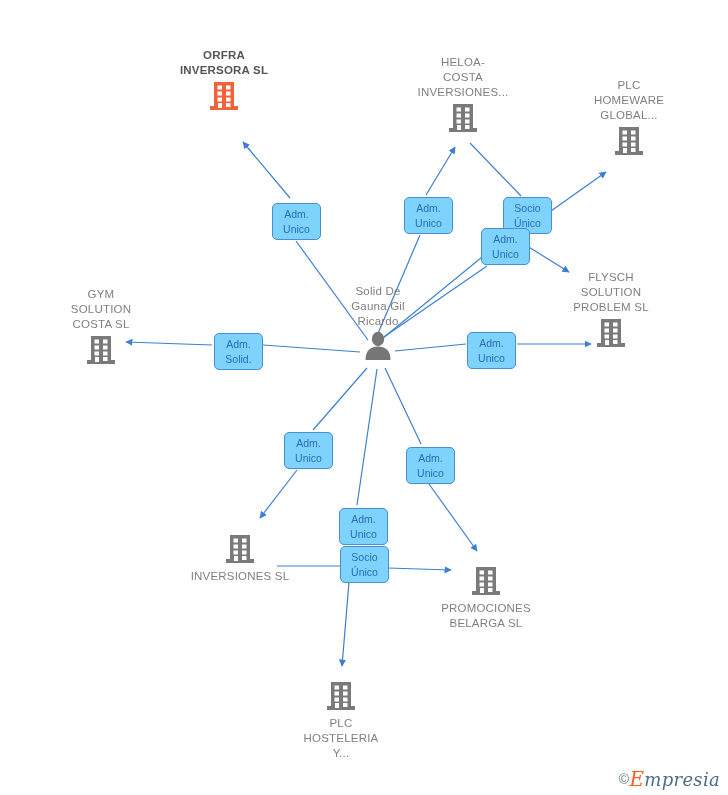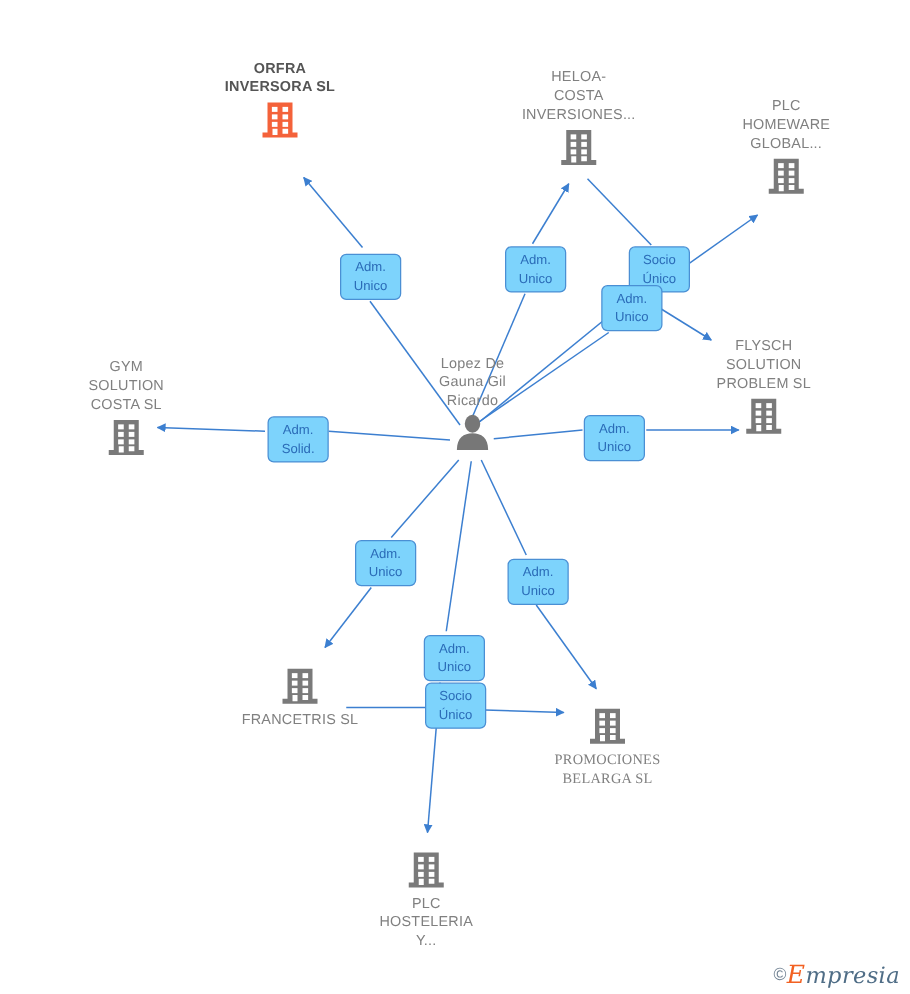--- a/index.html
+++ b/index.html
@@ -224,21 +224,21 @@
       <rect x="10.5" y="12.5" width="4.5" height="4" fill="#ffffff"></rect>
       <rect x="19" y="12.5" width="4.5" height="4" fill="#ffffff"></rect>
       <rect x="10.5" y="18.5" width="4.5" height="4" fill="#ffffff"></rect>
       <rect x="19" y="18.5" width="4.5" height="4" fill="#ffffff"></rect>
       <rect x="11" y="24" width="4" height="5" fill="#ffffff"></rect>
       <rect x="19" y="24" width="4.5" height="4" fill="#ffffff"></rect>
     </svg>
   </div>
 
   <div class="node label-above" style="left:378px; top:284px;">
-    <div class="node-label">Lopez De
+    <div class="node-label">Solid De
 Gauna Gil
 Ricardo</div>
     <svg class="node-icon" width="34" height="30" viewBox="0 0 34 30">
       <ellipse cx="17" cy="9" rx="6.2" ry="7.2" fill="#777777"></ellipse>
       <path d="M 4.5 30 C 4.5 20 10 16.5 17 16.5 C 24 16.5 29.5 20 29.5 30 Z" fill="#777777"></path>
     </svg>
   </div>
 
   <div class="node label-below" style="left:240px; top:532px;">
     <svg class="node-icon" width="34" height="34" viewBox="0 0 34 34">
@@ -246,24 +246,24 @@
       <rect x="3" y="27" width="28" height="4" fill="#7a7a7a"></rect>
       <rect x="10.5" y="6.5" width="4.5" height="4" fill="#ffffff"></rect>
       <rect x="19" y="6.5" width="4.5" height="4" fill="#ffffff"></rect>
       <rect x="10.5" y="12.5" width="4.5" height="4" fill="#ffffff"></rect>
       <rect x="19" y="12.5" width="4.5" height="4" fill="#ffffff"></rect>
       <rect x="10.5" y="18.5" width="4.5" height="4" fill="#ffffff"></rect>
       <rect x="19" y="18.5" width="4.5" height="4" fill="#ffffff"></rect>
       <rect x="11" y="24" width="4" height="5" fill="#ffffff"></rect>
       <rect x="19" y="24" width="4.5" height="4" fill="#ffffff"></rect>
     </svg>
-    <div class="node-label">FRANCETRIS SL</div>
-  </div>
-
-  <div class="node label-below" style="left:486px; top:564px;font-family:Liberation Serif, serif;">
+    <div class="node-label">INVERSIONES SL</div>
+  </div>
+
+  <div class="node label-below" style="left:486px; top:564px;">
     <svg class="node-icon" width="34" height="34" viewBox="0 0 34 34">
       <rect x="7" y="3" width="20" height="26" fill="#7a7a7a"></rect>
       <rect x="3" y="27" width="28" height="4" fill="#7a7a7a"></rect>
       <rect x="10.5" y="6.5" width="4.5" height="4" fill="#ffffff"></rect>
       <rect x="19" y="6.5" width="4.5" height="4" fill="#ffffff"></rect>
       <rect x="10.5" y="12.5" width="4.5" height="4" fill="#ffffff"></rect>
       <rect x="19" y="12.5" width="4.5" height="4" fill="#ffffff"></rect>
       <rect x="10.5" y="18.5" width="4.5" height="4" fill="#ffffff"></rect>
       <rect x="19" y="18.5" width="4.5" height="4" fill="#ffffff"></rect>
       <rect x="11" y="24" width="4" height="5" fill="#ffffff"></rect>

